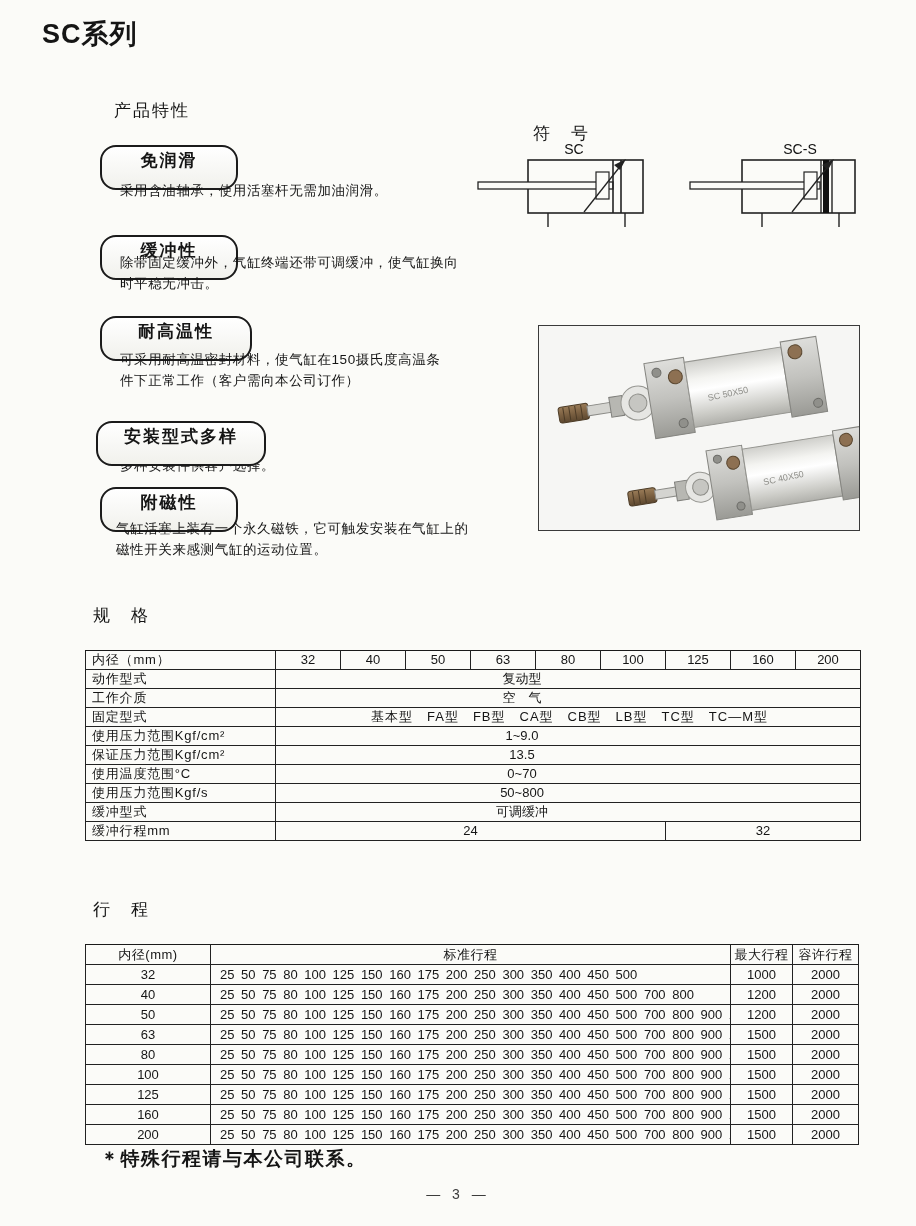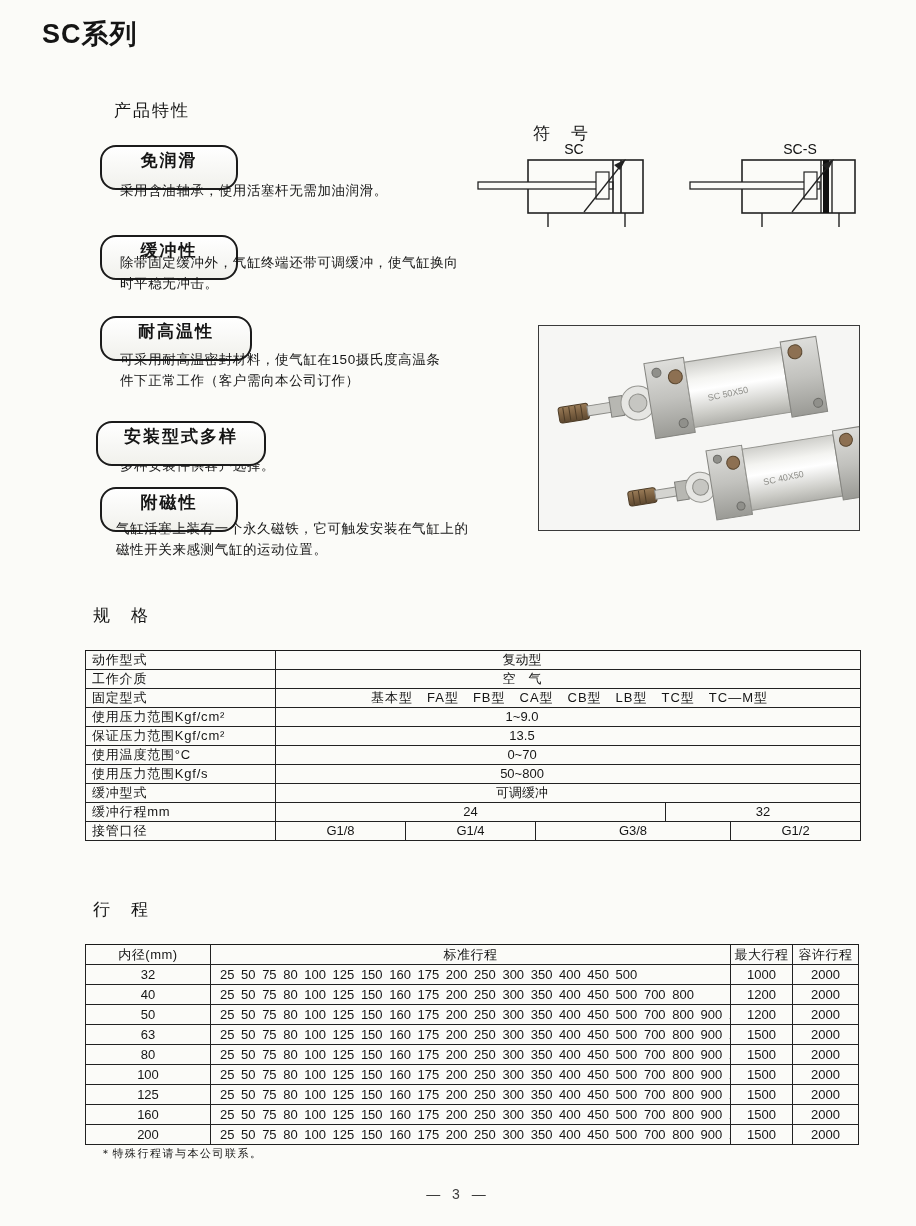--- a/index.html
+++ b/index.html
@@ -28,21 +28,21 @@
   }
   .dtable{border:1.6px solid #111;}
   td.lbl{text-align:left;padding-left:6px;letter-spacing:0.8px;}
   td.c{text-align:center;}
   td.cshift{text-align:center;padding-right:95px;}
   td.lpad{text-align:left;padding-left:95px;letter-spacing:1px;}
   td.strokes{text-align:left;padding-left:9px;word-spacing:3px;}
   .spec td{height:16px;}
   .stroke td{height:17px;}
   .stroke td.hdr{letter-spacing:0.5px;text-align:center;}
-  .footnote{font-size:11px;letter-spacing:1.5px;}
+  .footnote{font-size:19px;letter-spacing:1.5px;font-weight:bold;}
   .pagenum{width:100%;text-align:center;font-size:14px;color:#3c3c3c;letter-spacing:4px;}
   .photo-frame{border:1px solid #3a3a3a;background:#f6f6f4;}
   svg text{font-family:"Liberation Sans","DejaVu Sans",sans-serif;}
 </style>
 </head>
 <body>
 
 <div class="page">
 
   <div class="abs title" style="left:42px;top:16px;">SC系列</div>
@@ -168,20 +168,32 @@
         <col style="width:65px">
         <col style="width:65px">
       <col style="width:65px">
         <col style="width:65px">
         <col style="width:65px">
         <col style="width:65px">
       <col style="width:65px">
         <col style="width:65px">
     </colgroup>
     <tbody>
+        <tr>
+      <td class="lbl">内径（mm）</td>
+      <td class="c">32</td>
+      <td class="c">40</td>
+      <td class="c">50</td>
+      <td class="c">63</td>
+      <td class="c">80</td>
+      <td class="c">100</td>
+      <td class="c">125</td>
+      <td class="c">160</td>
+      <td class="c">200</td>
+    </tr>
     <tr>
       <td class="lbl">动作型式</td>
       <td class="cshift" colspan="9">复动型</td>
     </tr>
     <tr>
       <td class="lbl">工作介质</td>
       <td class="cshift" colspan="9">空　气</td>
     </tr>
     <tr>
       <td class="lbl">固定型式</td>
@@ -204,27 +216,20 @@
       <td class="cshift" colspan="9">50~800</td>
     </tr>
     <tr>
       <td class="lbl">缓冲型式</td>
       <td class="cshift" colspan="9">可调缓冲</td>
     </tr>
     <tr>
       <td class="lbl">缓冲行程mm</td>
       <td class="c" colspan="6">24</td>
       <td class="c" colspan="3">32</td>
-    </tr>
-    <tr>
-      <td class="lbl">接管口径</td>
-      <td class="c" colspan="2">G1/8</td>
-      <td class="c" colspan="2">G1/4</td>
-      <td class="c" colspan="3">G3/8</td>
-      <td class="c" colspan="2">G1/2</td>
     </tr>
   </tbody>
     </table>
 
   <div class="abs sec-heading" style="left:93px;top:898px;">行　程</div>
 
   <table class="dtable stroke" style="left:85px;top:944px;width:773px;">
     <colgroup>
       <col style="width:125px">
         <col style="width:520px">

